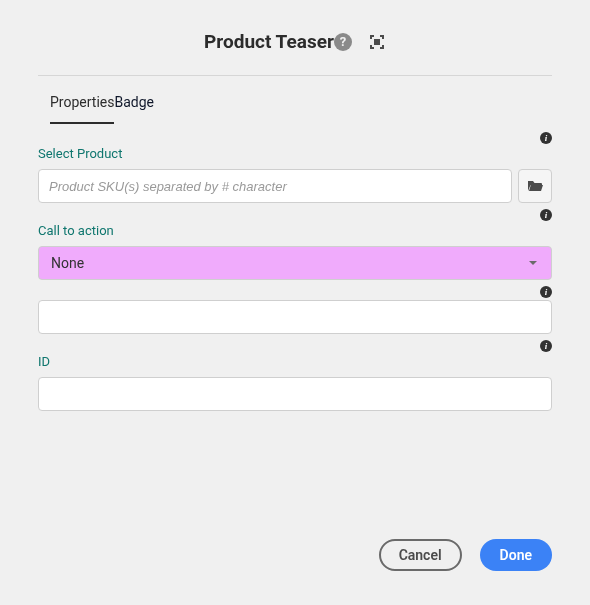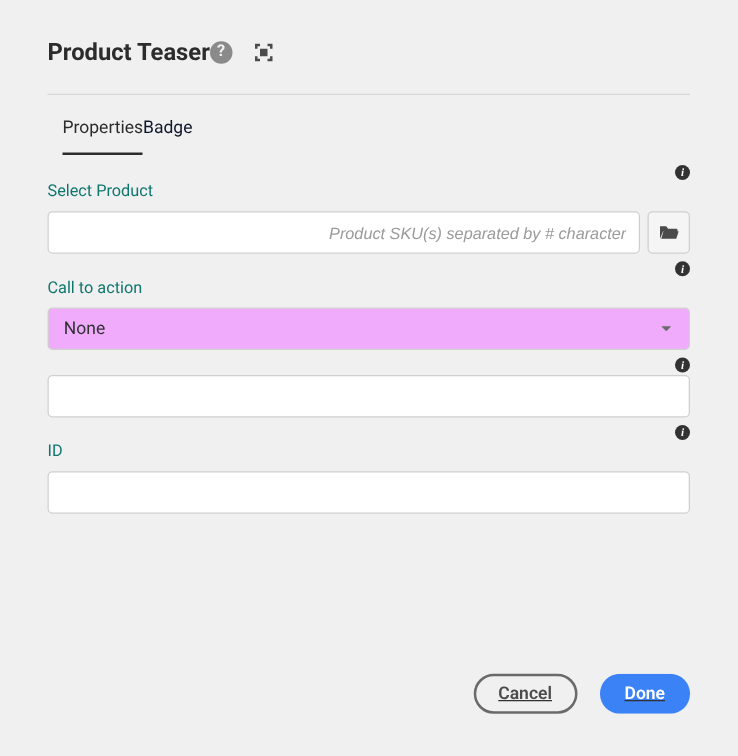--- a/index.html
+++ b/index.html
@@ -7,21 +7,21 @@
       width: 590px;
       height: 605px;
       background: #f0f0f0;
       font-family: -apple-system, BlinkMacSystemFont, "Segoe UI", Roboto, sans-serif;
       padding: 20px 38px;
       position: relative;
       color: #323232;
     }
     .header {
       display: flex;
-      justify-content: flex-start;
+      justify-content: center;
       align-items: center;
       padding: 10px 0 22px 0;
       border-bottom: 1px solid #d6d6d6;
     }
     .title {
       font-size: 19px;
       font-weight: 700;
       color: #2c2c2c;
     }
     .header-icons {
@@ -114,21 +114,20 @@
       background: white;
       outline: none;
       color: #323232;
     }
     input[type="text"]::placeholder {
       color: #9a9a9a;
       font-style: italic;
     }
     .sku-input {
       border: 1px solid #2680eb;
-      text-align: right;
     }
     .folder-btn {
       width: 34px;
       height: 34px;
       border: 1px solid #cfcfcf;
       border-radius: 4px;
       background: #f5f5f5;
       display: flex;
       align-items: center;
       justify-content: center;
@@ -153,21 +152,20 @@
     }
     .select .chevron svg { display: block; }
 
     .footer {
       position: absolute;
       bottom: 34px;
       right: 38px;
       display: flex;
       gap: 18px;
       align-items: center;
-      text-decoration: underline;
     }
     .btn {
       height: 32px;
       padding: 0 18px;
       border-radius: 16px;
       font-size: 14px;
       font-weight: 600;
       cursor: pointer;
       display: flex;
       align-items: center;

